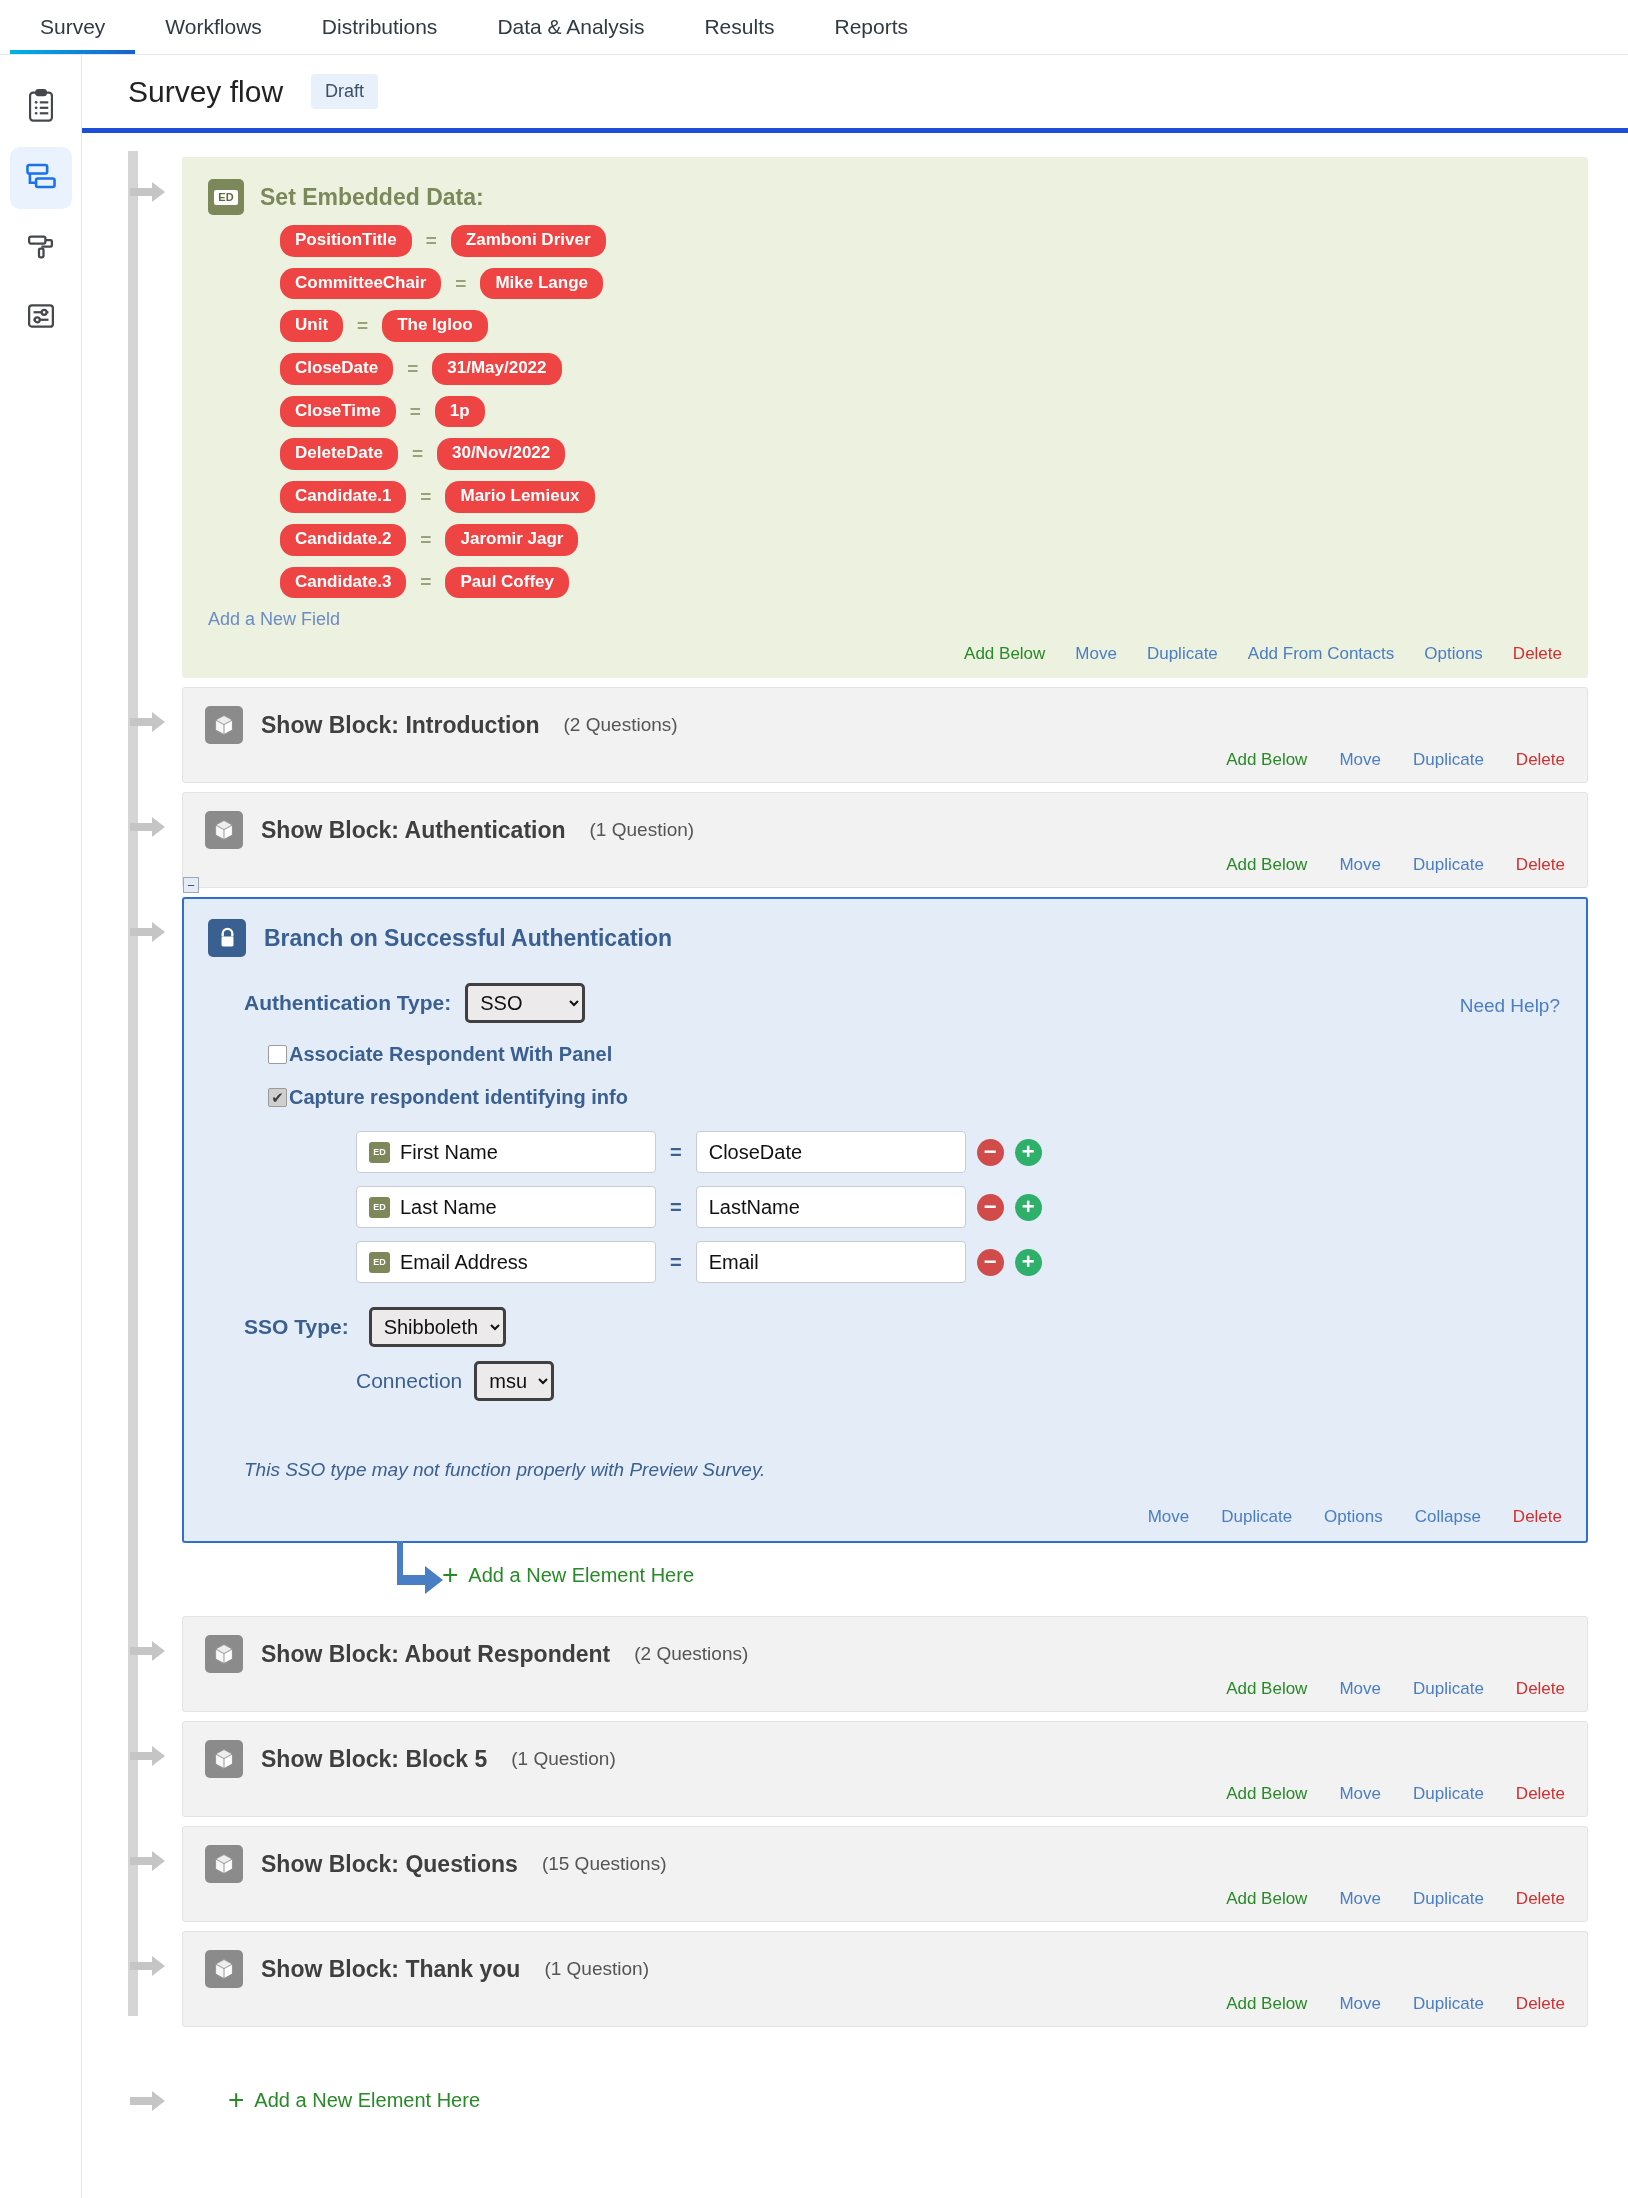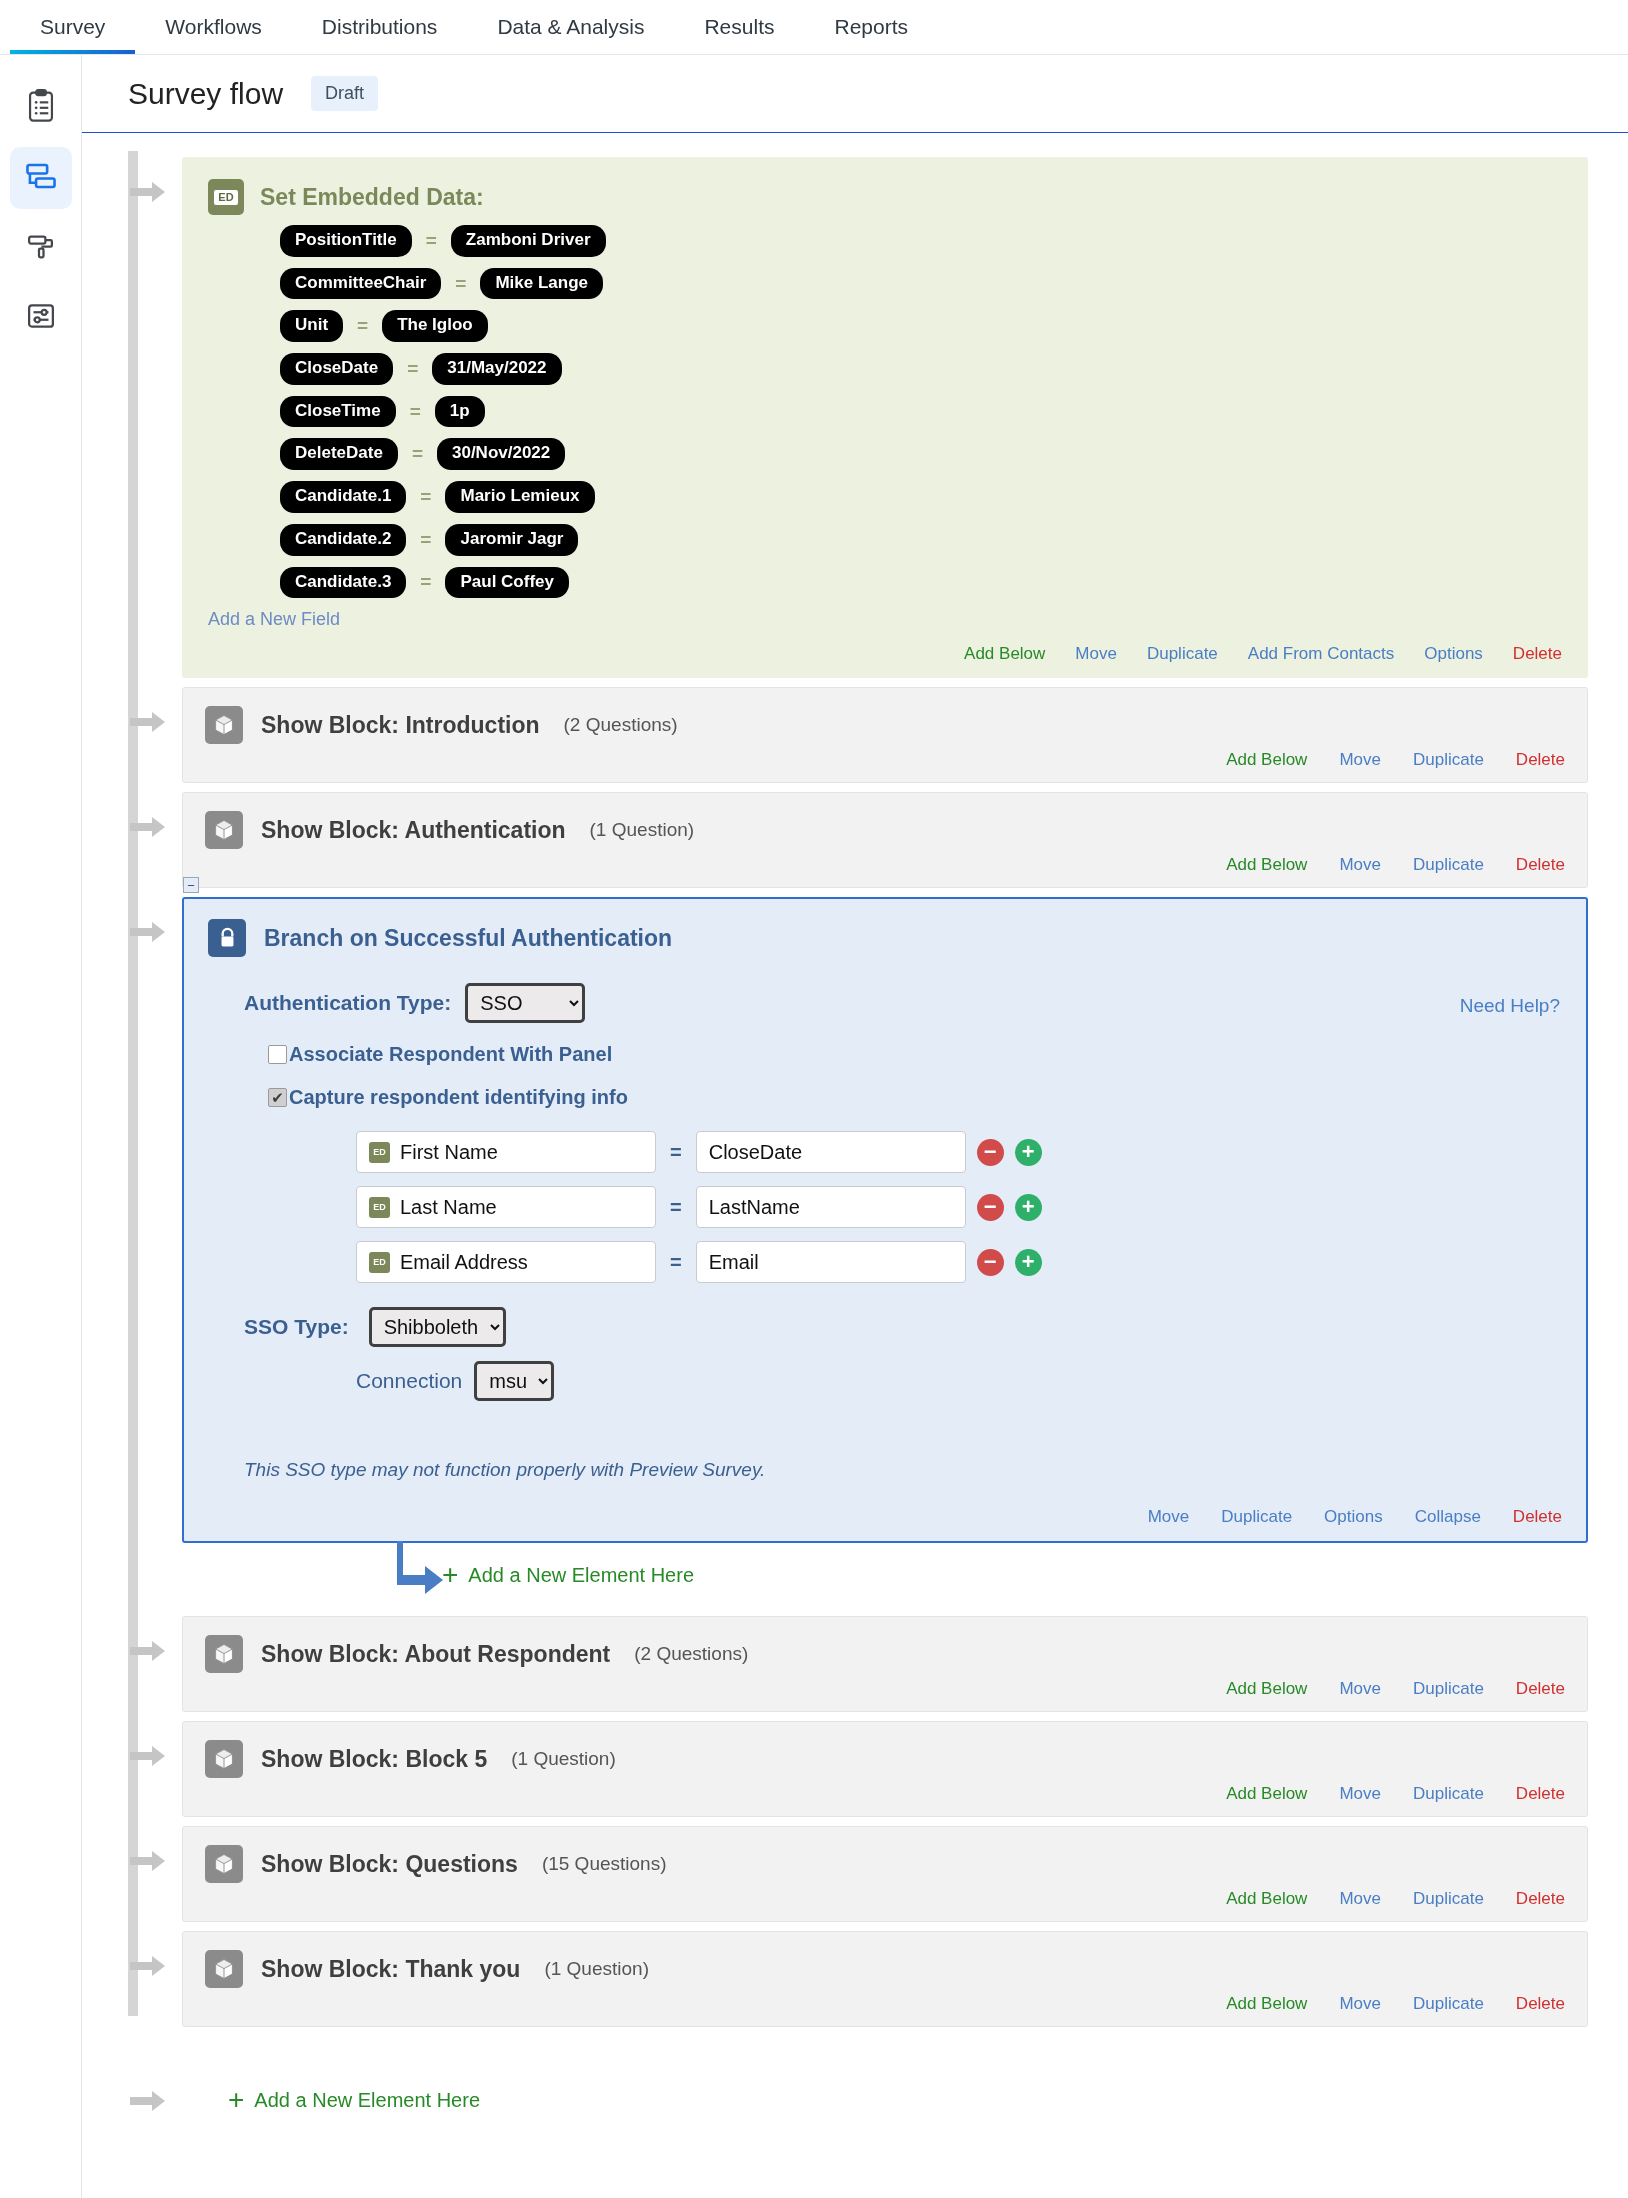--- a/index.html
+++ b/index.html
@@ -65,21 +65,21 @@
   }
   .rail-item.active { background: #eaf2fd; }
 
   
   .page-header {
     margin-left: 82px;
     height: 78px;
     display: flex;
     align-items: center;
     padding-left: 46px;
-    border-bottom: 1px solid #1d4ed8;
+    border-bottom: 5px solid #1d4ed8;
   }
   .page-title { font-size: 30px; color: #222; font-weight: 400; }
   .draft-badge {
     margin-left: 28px;
     background: #e8f0fb;
     color: #3f5063;
     font-size: 18px;
     padding: 7px 14px;
     border-radius: 4px;
   }
@@ -125,21 +125,21 @@
   .ed-badge .chip {
     background: #fff; color: #5f6b3f;
     font-size: 11px; font-weight: bold;
     padding: 2px 4px; border-radius: 2px; line-height: 1;
   }
   .ed-title { font-size: 23px; font-weight: bold; color: #7b885a; }
 
   .ed-fields { margin-top: 10px; padding-left: 72px; }
   .ed-row { display: flex; align-items: center; margin-bottom: 11px; }
   .pill {
-    background: #000000;
+    background: #ef4444;
     color: #fff;
     font-size: 17px;
     font-weight: bold;
     padding: 6px 15px 7px 15px;
     border-radius: 14px;
     white-space: nowrap;
     line-height: 1.1;
   }
   .eq { color: #98a279; font-size: 19px; font-weight: bold; margin: 0 14px; }
   .add-field-link {

